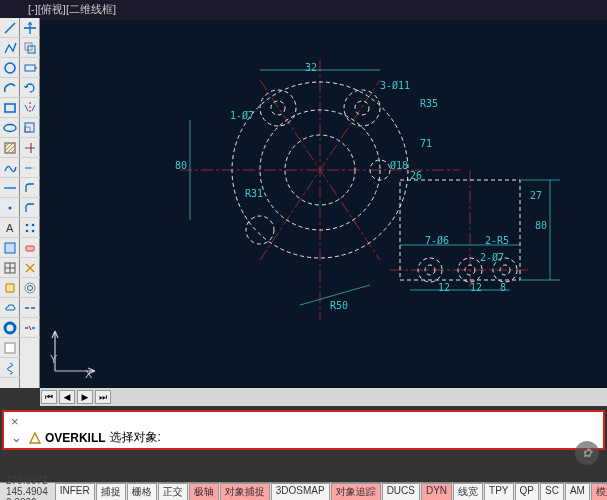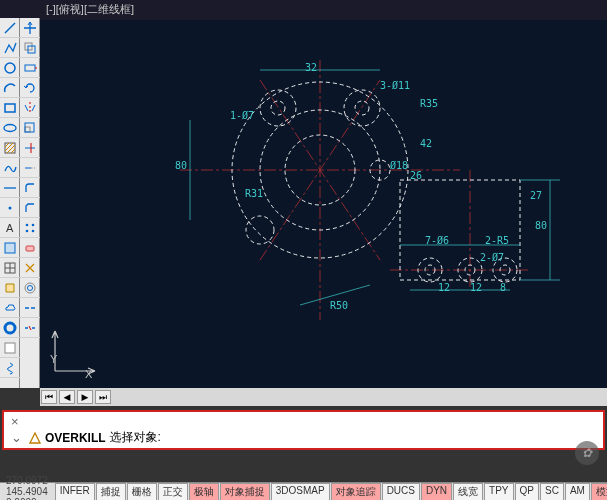--- a/index.html
+++ b/index.html
@@ -1,17 +1,17 @@
 <!DOCTYPE html>
 <html><head>
 <meta charset="utf-8">
 <style>
 * { margin: 0; padding: 0; box-sizing: border-box; font-family: "Microsoft YaHei", SimSun, sans-serif; }
 body { width: 607px; height: 500px; background: #333; overflow: hidden; position: relative; }
-.top-area { position: absolute; top: 0; left: 0; right: 0; height: 30px; background: #1a1a2a; color: #c8c8c8; font-size: 11px; padding-left: 46px; line-height: 18px; }
+.top-area { position: absolute; top: 0; left: 0; right: 0; height: 30px; background: #1a1a2a; color: #c8c8c8; font-size: 11px; padding-left: 28px; line-height: 18px; }
 .toolbar-col { position: absolute; top: 18px; left: 0; width: 20px; height: 370px; background: #eaeaea; border-right: 1px solid #888; display: flex; flex-direction: column; }
 .toolbar-col.col2 { left: 20px; }
 .tb-btn { width: 20px; height: 20px; display: flex; align-items: center; justify-content: center; font-size: 12px; color: #333; cursor: pointer; border-bottom: 1px solid #d0d0d0; }
 .tb-btn svg { width: 14px; height: 14px; }
 .canvas { position: absolute; top: 20px; left: 40px; right: 0; height: 370px; background: #0a1628; overflow: hidden; }
 .dim { position: absolute; font-size: 10px; color: #3ec9c9; font-family: monospace; }
 .ucs { position: absolute; bottom: 10px; left: 10px; }
 .ucs-y { position: absolute; bottom: 15px; left: 0; color: #bbb; font-size: 11px; }
 .ucs-x { position: absolute; bottom: 0; left: 35px; color: #bbb; font-size: 11px; }
 .ucs svg { stroke: #ccc; }
@@ -270,21 +270,21 @@
       <line x1="150" y1="100" x2="150" y2="200"></line>
       <line x1="260" y1="285" x2="330" y2="265"></line>
     </g>
   </svg>
 
   <span class="dim" style="top:42px;left:265px">32</span>
   <span class="dim" style="top:60px;left:340px">3-Ø11</span>
   <span class="dim" style="top:90px;left:190px">1-Ø7</span>
   <span class="dim" style="top:78px;left:380px">R35</span>
   <span class="dim" style="top:140px;left:135px">80</span>
-  <span class="dim" style="top:118px;left:380px">42</span>
+  <span class="dim" style="top:118px;left:380px">71</span>
   <span class="dim" style="top:168px;left:205px">R31</span>
   <span class="dim" style="top:140px;left:350px">Ø18</span>
   <span class="dim" style="top:170px;left:490px">27</span>
   <span class="dim" style="top:200px;left:495px">80</span>
   <span class="dim" style="top:215px;left:385px">7-Ø6</span>
   <span class="dim" style="top:215px;left:445px">2-R5</span>
   <span class="dim" style="top:232px;left:440px">2-Ø7</span>
   <span class="dim" style="top:262px;left:398px">12</span>
   <span class="dim" style="top:262px;left:430px">12</span>
   <span class="dim" style="top:262px;left:460px">8</span>

